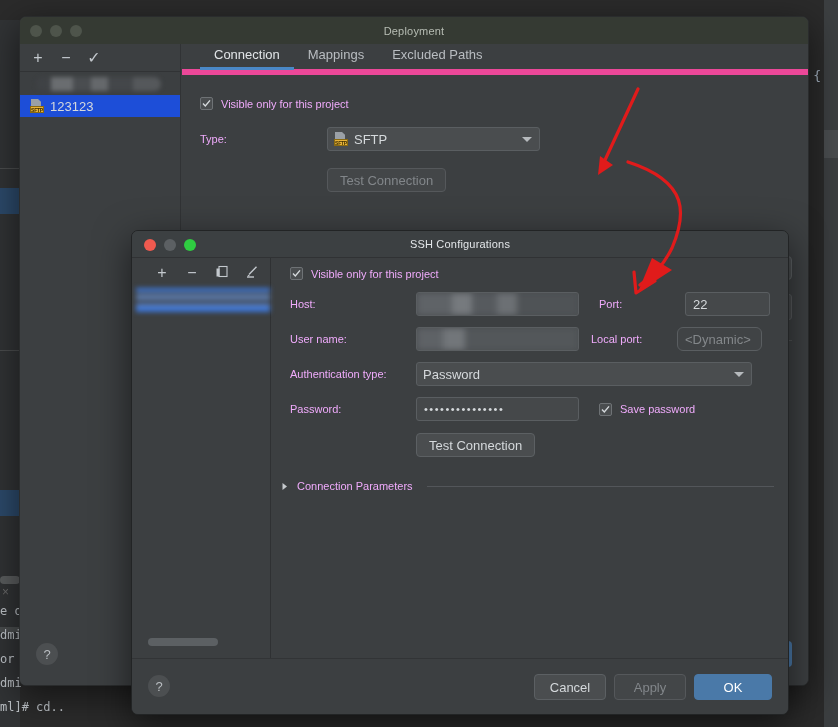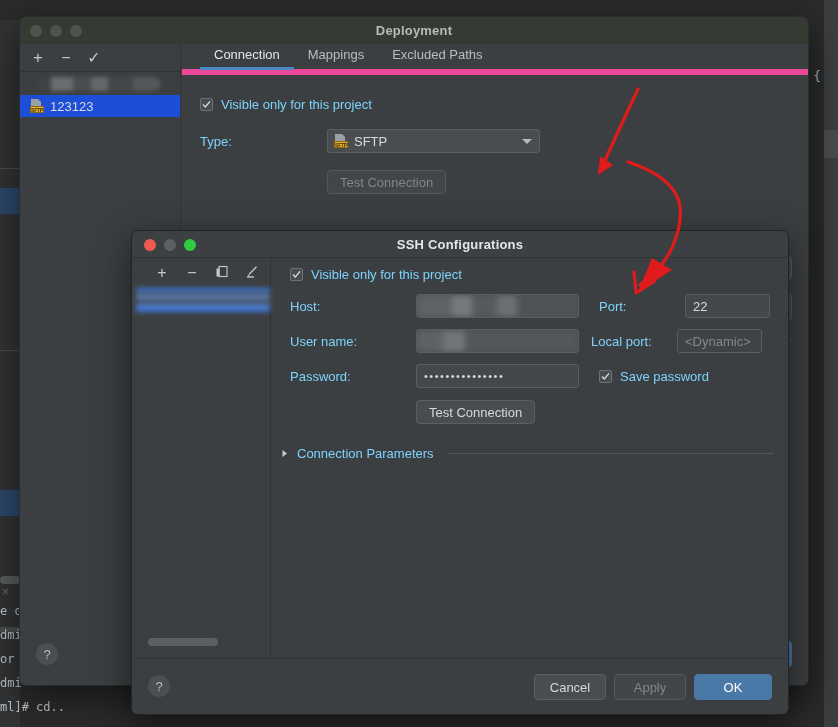--- a/index.html
+++ b/index.html
@@ -81,21 +81,21 @@
     position: absolute;
     border-radius: 7px;
     box-shadow: 0 10px 36px rgba(0,0,0,0.55);
     overflow: hidden;
   }
   .titlebar {
     height: 27px; position: relative;
     display: flex; align-items: center; justify-content: center;
   }
   .titlebar .title {
-    font-size: 13px; font-weight: bold;
+    font-size: 11px; font-weight: normal;
     letter-spacing: 0.2px;
   }
   .lights { position: absolute; left: 10px; top: 8px; display: flex; gap: 8px; }
   .light { width: 12px; height: 12px; border-radius: 50%; }
 
   
   #deployment-dialog {
     left: 19px; top: 16px; width: 790px; height: 670px;
     background: #3c3f41;
     border: 1px solid #2a2c2d;
@@ -163,21 +163,21 @@
   }
   .dep-form { position: absolute; left: 0; top: 32px; right: 0; bottom: 0; padding: 18px 0 0 0; }
 
   .chk {
     width: 13px; height: 13px; border: 1px solid #6e7275; border-radius: 2px;
     background: #4a4d4f; display: inline-flex; align-items: center; justify-content: center;
     flex: none;
   }
   .chk svg { display:block; }
   .row { display: flex; align-items: center; }
-  .lbl { color: #7dd3fc; font-size: 13px; }
+  .lbl { color: #f0abfc; font-size: 11px; }
 
   .combo {
     background: #4a4d4f; border: 1px solid #5a5e61; border-radius: 3px;
     height: 24px; display: flex; align-items: center; padding: 0 6px;
     color: #d5d9dc; font-size: 13px; position: relative;
   }
   .combo.empty { color: #8d9194; background: #414446; }
   .combo .arrow {
     position: absolute; right: 7px; top: 50%; margin-top: -2px;
     width: 0; height: 0; border-left: 5px solid transparent; border-right: 5px solid transparent;
@@ -439,23 +439,30 @@
         <span class="lbl" style="width:86px; margin-left:20px;">Port:</span>
         <span class="input" style="width:85px;">22</span>
       </div>
 
       <div class="row" style="margin-left:18px; margin-top:11px;">
         <span class="lbl" style="width:126px;">User name:</span>
         <span class="input blurredbox" style="width:163px;">
             <span class="mask" style="background:linear-gradient(90deg,#5e6266 0 16%,#72767a 16% 30%,#53575a 30% 100%);"></span>
           </span>
         <span class="lbl" style="width:86px; margin-left:12px;">Local port:</span>
-        <span class="input placeholder" style="width:85px;">&lt;Dynamic&gt;</span>
-      </div>
-
+        <span class="input placeholder" style="width:85px;border-radius:6px;">&lt;Dynamic&gt;</span>
+      </div>
+
+      <div class="row" style="margin-left:18px; margin-top:11px;">
+        <span class="lbl" style="width:126px;">Authentication type:</span>
+        <span class="combo" style="width:336px;">
+          <span>Password</span>
+          <span class="arrow"></span>
+        </span>
+      </div>
 
       <div class="row" style="margin-left:18px; margin-top:11px;">
         <span class="lbl" style="width:126px;">Password:</span>
         <span class="input" style="width:163px; letter-spacing:1.5px; font-size:11px;">•••••••••••••••</span>
         <span class="chk" style="margin-left:20px;">
           <svg width="9" height="9" viewBox="0 0 9 9">
               <path d="M1 4.6 L3.3 7 L8 1.4" stroke="#d6dadd" stroke-width="1.4" fill="none"></path>
             </svg>
         </span>
         <span class="lbl" style="margin-left:8px;">Save password</span>

